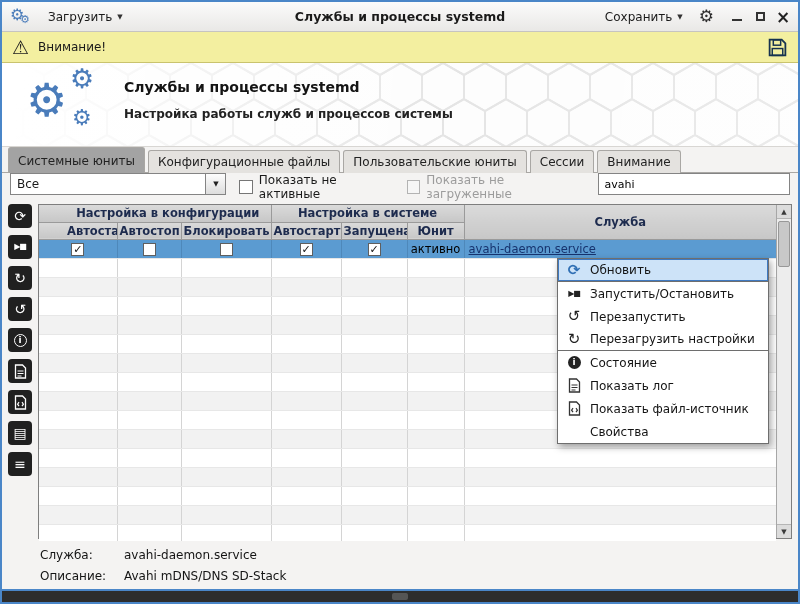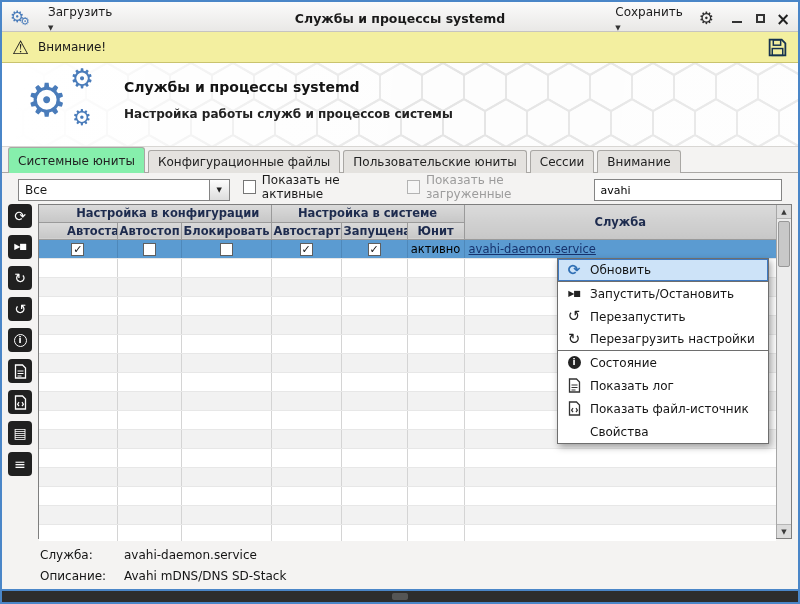--- a/index.html
+++ b/index.html
@@ -8,21 +8,21 @@
 
   .screen { position: relative; width: 800px; height: 604px; border: 2px solid #4a86c8; background: #f4f3f2; display: flex; flex-direction: column; }
 
   
   .titlebar { height: 30px; flex: 0 0 30px; background: linear-gradient(#fbfbfb, #e9e8e6); border-bottom: 1px solid #c6c4c1; display: grid; grid-template-columns: 1fr auto 1fr; align-items: center; padding: 0 8px; }
   .tb-left, .tb-right { display: flex; align-items: center; gap: 10px; }
   .tb-right { justify-content: flex-end; }
   .app-icon { position: relative; width: 22px; height: 22px; }
   .app-icon .g1 { position: absolute; left: 0; top: -1px; font-size: 16px; color: #4a7cba; }
   .app-icon .g2 { position: absolute; left: 10px; top: 7px; font-size: 11px; color: #4a7cba; }
-  .tb-btn { display: inline-flex; gap: 5px; padding: 3px 6px; border-radius: 3px; cursor: default; color: #1a1a1a; flex-direction: column; }
+  .tb-btn { display: inline-flex; align-items: center; gap: 5px; padding: 3px 6px; border-radius: 3px; cursor: default; color: #1a1a1a; }
   .tb-caret { font-size: 7px; color: #333; }
   .tb-title { text-align: center; font-weight: bold; font-size: 12.5px; }
   .tb-gear { font-size: 17px; color: #2e2e2e; line-height: 1; }
   .winctl { display: flex; align-items: center; gap: 9px; margin-left: 6px; }
   .wc { display: inline-flex; align-items: center; justify-content: center; width: 14px; height: 14px; }
   .wc-min { width: 10px; height: 2px; background: #333; margin-top: 7px; }
   .wc-max { width: 9px; height: 9px; border: 2px solid #333; }
   .wc-close { font-size: 17px; font-weight: bold; color: #222; line-height: 12px; }
 
   
@@ -38,24 +38,24 @@
   .hero-logo .g1 { position: absolute; left: 0; top: 6px; font-size: 46px; color: #4a7cba; }
   .hero-logo .g2 { position: absolute; left: 44px; top: -4px; font-size: 27px; color: #4a7cba; }
   .hero-logo .g3 { position: absolute; left: 46px; top: 38px; font-size: 22px; color: #4a7cba; }
   .hero-text { position: absolute; left: 122px; top: 16px; z-index: 2; }
   .hero-title { font-size: 14px; font-weight: bold; color: #141414; }
   .hero-sub { margin-top: 12px; font-size: 12px; font-weight: bold; color: #222; }
 
   
   .tabs { height: 26px; flex: 0 0 26px; display: flex; align-items: flex-end; padding: 0 6px; background: #f4f3f2; border-bottom: 1px solid #a9a7a4; }
   .tab { position: relative; padding: 4px 9px 4px; border: 1px solid #a9a7a4; border-bottom: none; border-radius: 3px 3px 0 0; background: #e4e2df; margin-right: 3px; margin-bottom: -1px; font-size: 12px; color: #222; white-space: nowrap; }
-  .tab.active { background: #86efac; padding-top: 6px; padding-bottom: 5px; z-index: 2; }
-
-  
-  .filterbar { height: 28px; flex: 0 0 28px; display: flex; align-items: flex-end; gap: 13px; padding: 0 16px; background: #f4f3f2; }
+  .tab.active { background: #a3a3a3; padding-top: 6px; padding-bottom: 5px; z-index: 2; }
+
+  
+  .filterbar { height: 28px; flex: 0 0 28px; display: flex; align-items: flex-start; gap: 13px; padding: 0 8px; background: #f4f3f2; }
   .combo { width: 228px; height: 22px; border: 1px solid #848484; background: #fff; display: flex; align-items: stretch; }
   .combo-text { flex: 1; display: flex; align-items: center; padding: 0 6px; }
   .combo-btn { width: 20px; border-left: 1px solid #848484; background: linear-gradient(#fdfdfd, #dddddd); display: flex; align-items: center; justify-content: center; font-size: 7px; color: #222; }
   .chk-group { display: flex; align-items: center; gap: 6px; }
   .chk { width: 14px; height: 14px; border: 1px solid #767676; background: #fff; }
   .chk.disabled { border-color: #b3b3b3; background: #f6f6f6; }
   .chk-label.disabled { color: #9c9c9c; }
   .search-input { margin-left: auto; width: 202px; height: 22px; border: 1px solid #848484; padding: 0 6px; font-family: inherit; font-size: 11px; background: #fff; }
 
   

